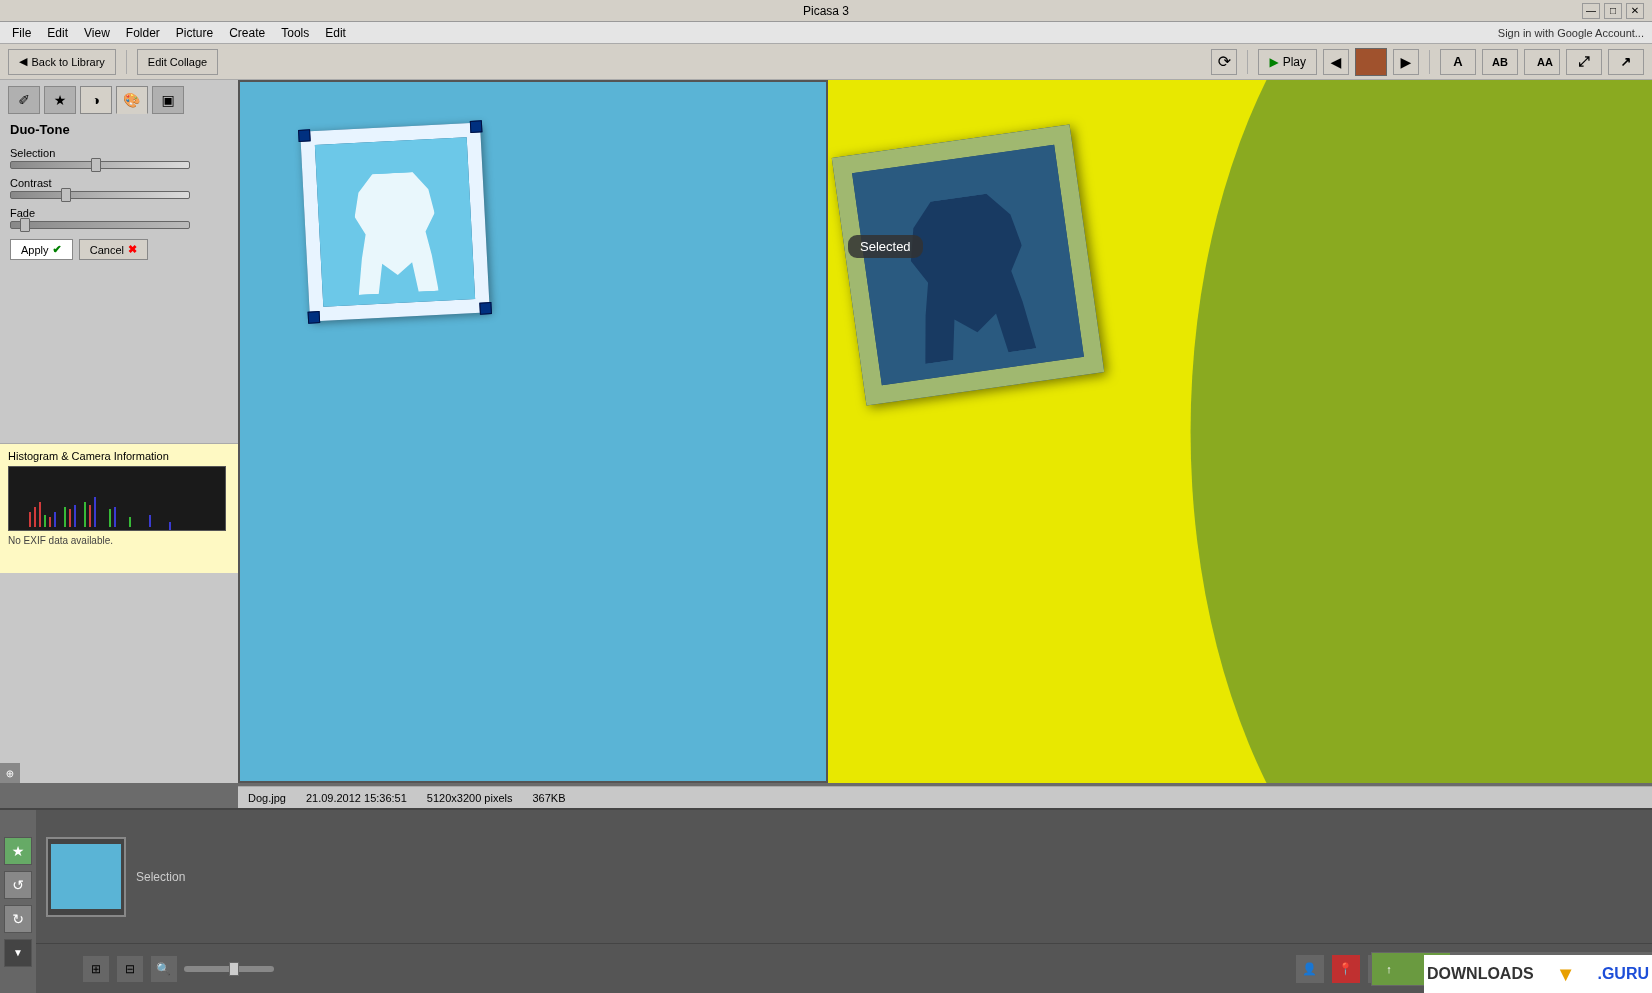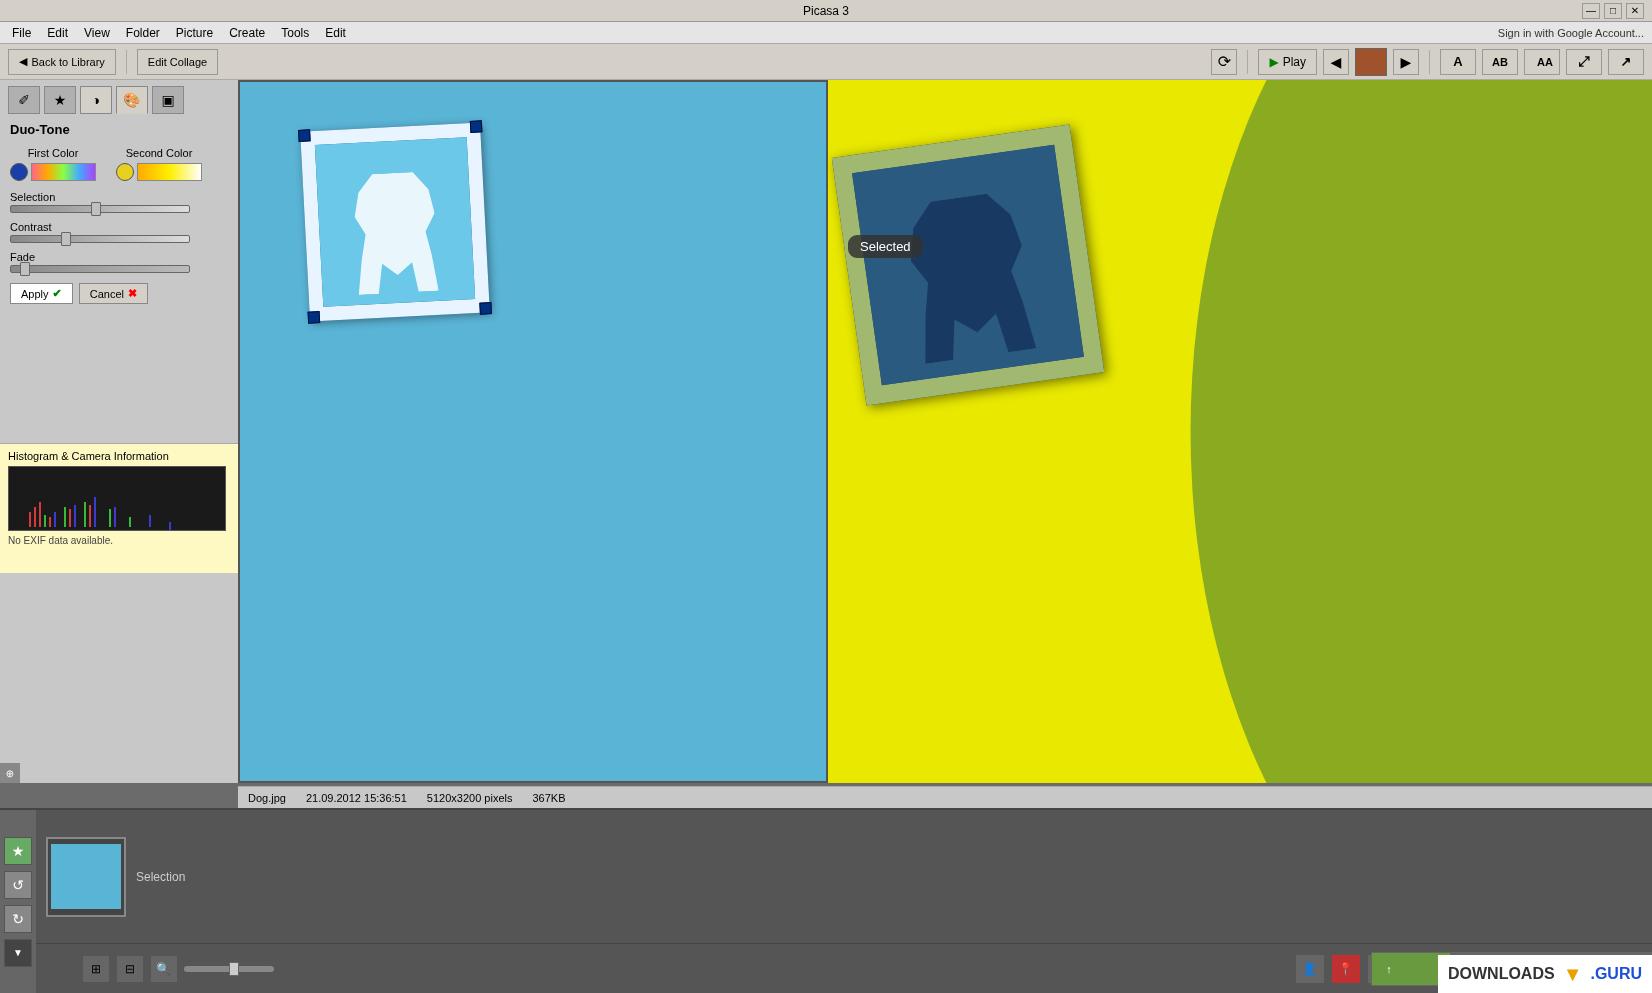--- a/index.html
+++ b/index.html
@@ -220,21 +220,21 @@
       color: #fff; font-size: 11px; cursor: pointer; display: flex; align-items: center;
     }
     .fs-bottom-btn.upload-btn { background: #6a9a40; color: #fff; }
     .fs-bottom-btn.disabled { background: #666; color: #999; cursor: default; }
 
     #selection-label { color: #ccc; font-size: 12px; margin-left: 10px; }
 
     
     #downloads-badge {
       position: absolute; bottom: 0; right: 0; height: 38px;
-      background: #fff; display: flex; align-items: center; padding: 0 10px; gap: 8px;
+      background: #fff; display: flex; align-items: center; padding: 0 3px; gap: 22px;
     }
     #downloads-text { font-size: 16px; font-weight: bold; color: #333; }
     #downloads-logo { color: #e8a000; font-size: 20px; }
     #downloads-guru { font-size: 16px; font-weight: bold; color: #1d4ed8; }
 
     
     .grad-pink { background: linear-gradient(to right, #ff6688, #ffaa00, #88ff44, #44aaff, #aa44ff); }
     .grad-yellow { background: linear-gradient(to right, #ffaa00, #ffee00, #ffffff); }
   </style>
 </head>
@@ -295,36 +295,20 @@
     <div class="tool-tab" title="Basic Fixes">✐</div>
     <div class="tool-tab" title="Tuning">★</div>
     <div class="tool-tab" title="Effects" style="background:#d4d0c8;">◑</div>
     <div class="tool-tab active" title="Active">🎨</div>
     <div class="tool-tab" title="Extra">▣</div>
   </div>
 
   <div id="duotone-panel">
     <div id="duotone-title">Duo-Tone</div>
 
-    <div class="color-section">
-      <div class="color-group">
-        <span class="color-label">First Color</span>
-        <div class="color-selector">
-          <div class="color-swatch" style="background:#1a3fa8;"></div>
-          <div class="color-gradient grad-pink" style="width:65px;height:18px;border:1px solid #888;"></div>
-        </div>
-      </div>
-      <div class="color-group">
-        <span class="color-label">Second Color</span>
-        <div class="color-selector">
-          <div class="color-swatch" style="background:#e8d020;"></div>
-          <div class="color-gradient grad-yellow" style="width:65px;height:18px;border:1px solid #888;"></div>
-        </div>
-      </div>
-    </div>
 
     <div class="slider-section">
       <div class="slider-label">Selection</div>
       <div class="slider-track">
         <div class="slider-thumb" style="left:45%;"></div>
       </div>
     </div>
 
     <div class="slider-section">
       <div class="slider-label">Contrast</div>

